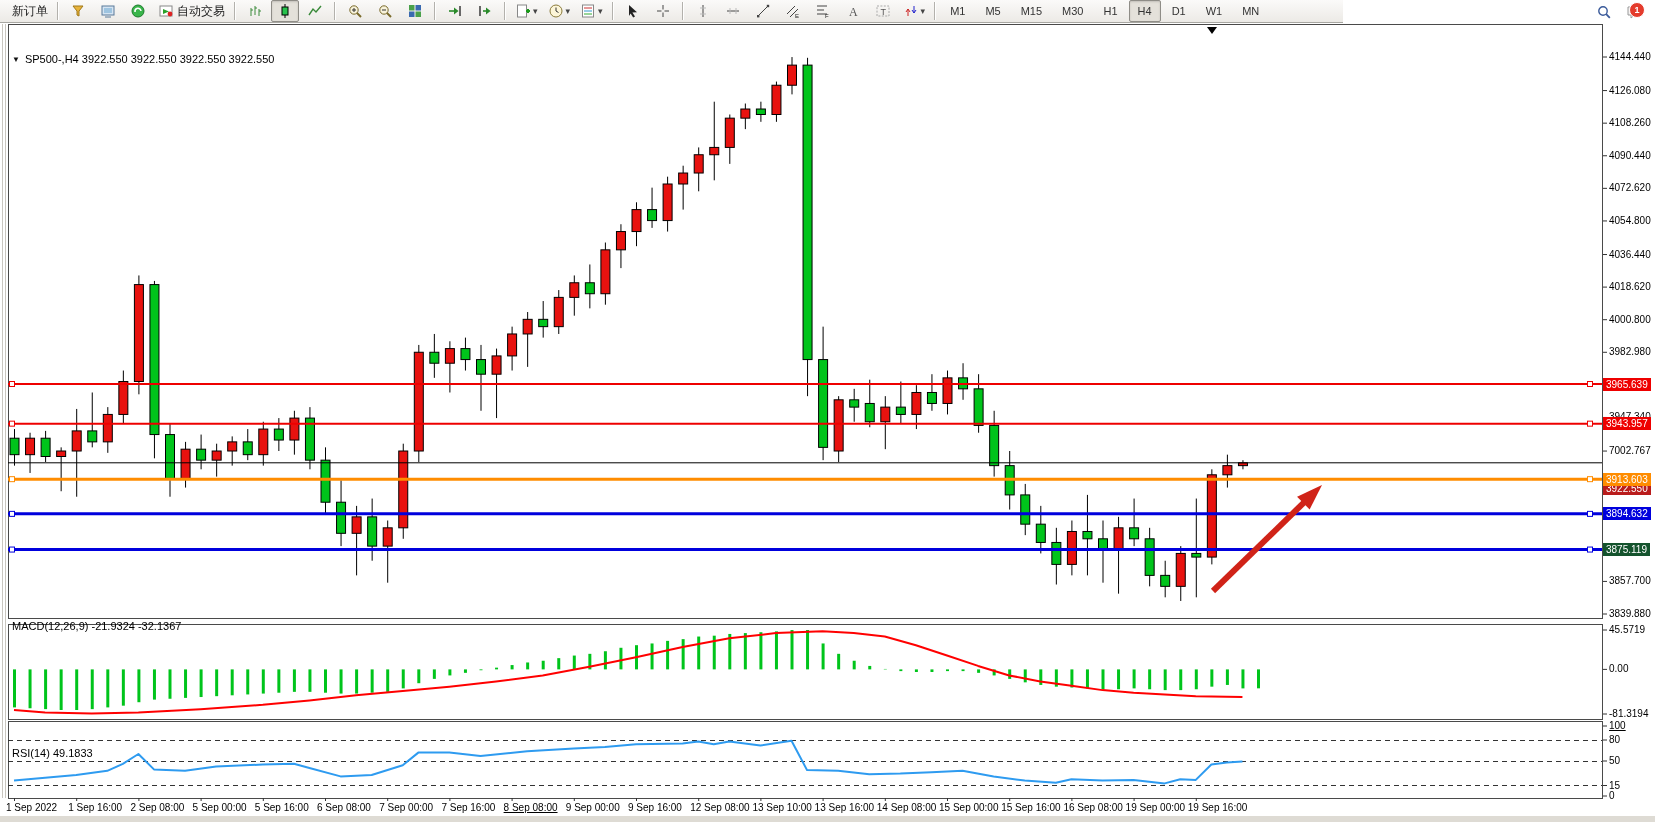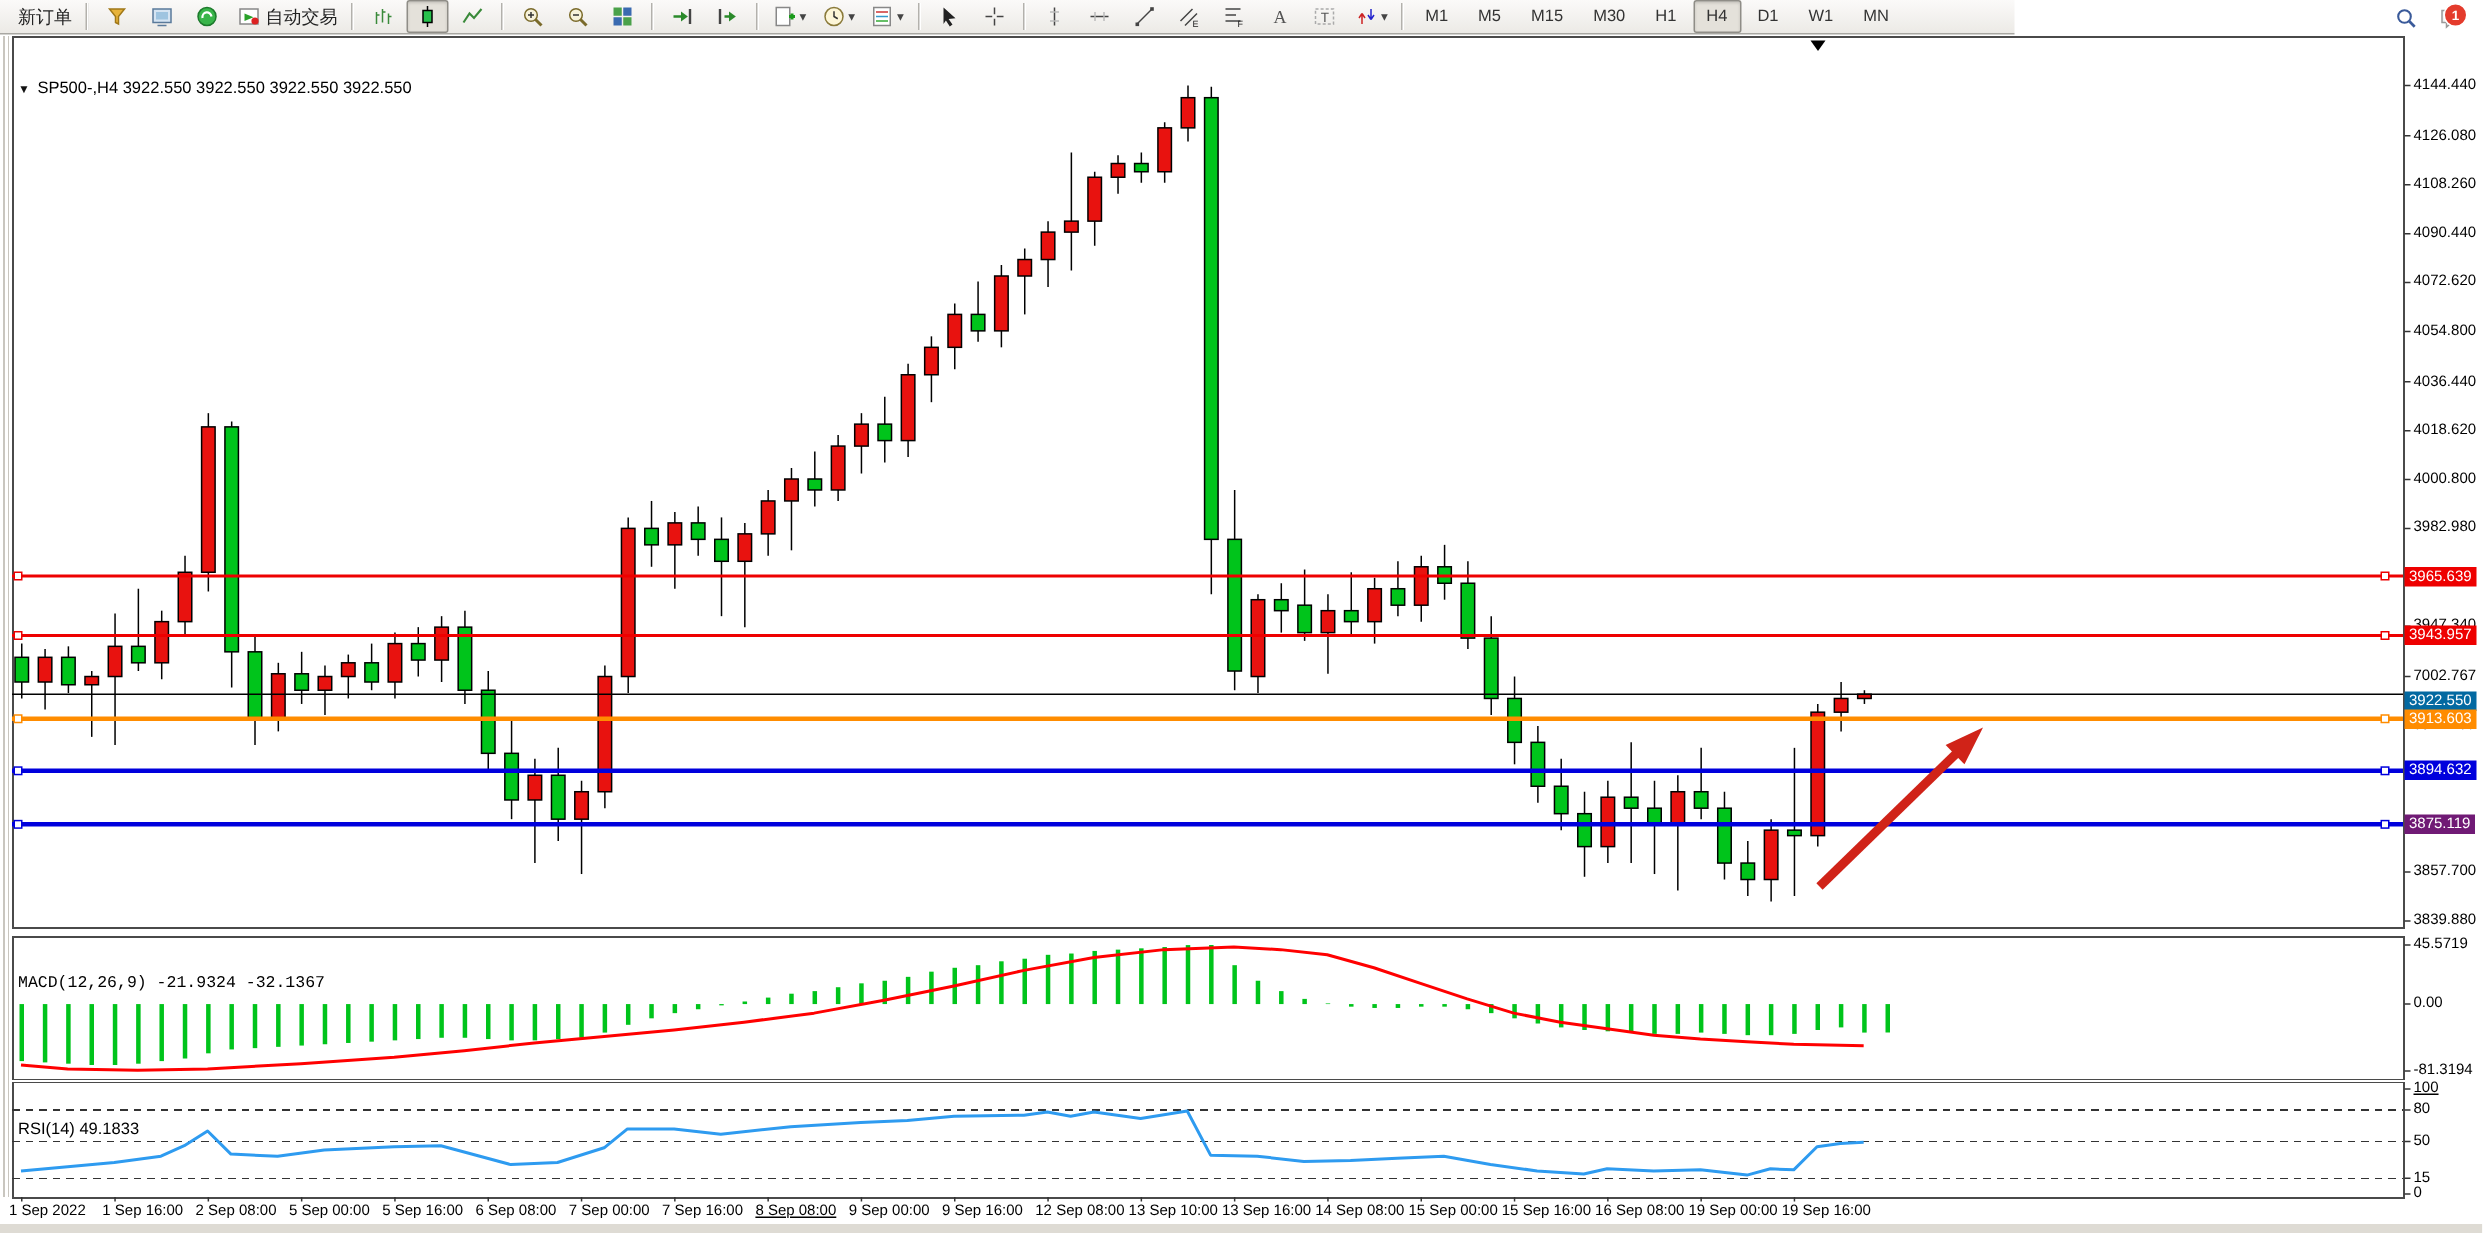--- a/index.html
+++ b/index.html
@@ -632,21 +632,21 @@
           <line x1="1134.1000000000001" y1="798" x2="1134.1000000000001" y2="801" stroke="#333"></line>
           <line x1="1196.3" y1="798" x2="1196.3" y2="801" stroke="#333"></line>
         </g>
       </svg>
 
     <div id="chart-title">
       <span class="tri">▼</span>
       <span>SP500-,H4  3922.550 3922.550 3922.550 3922.550</span>
     </div>
 
-    <div class="panel-label" style="left:12px;top:626px;font-family:Liberation Mono, monospace;">MACD(12,26,9) -21.9324 -32.1367</div>
+    <div class="panel-label" style="left:12px;top:596px;">MACD(12,26,9) -21.9324 -32.1367</div>
     <div class="panel-label" style="left:12px;top:723px;">RSI(14) 49.1833</div>
 
     <div id="price-axis"></div>
     <div id="time-axis"></div>
 
     <div class="splitter" style="top:618px;"></div>
     <div class="splitter" style="top:717px;"></div>
     <div id="bottom-strip"></div>
   <div class="axis-label" style="left: 1609px; top: 27px;">4144.440</div>
       <div class="axis-label" style="left: 1609px; top: 60.578px;">4126.080</div>
@@ -687,18 +687,18 @@
       <div class="time-label" style="left: 752.4px; top: 778px;">13 Sep 10:00</div>
       <div class="time-label" style="left: 814.6px; top: 778px;">13 Sep 16:00</div>
       <div class="time-label" style="left: 876.8px; top: 778px;">14 Sep 08:00</div>
       <div class="time-label" style="left: 939px; top: 778px;">15 Sep 00:00</div>
       <div class="time-label" style="left: 1001.2px; top: 778px;">15 Sep 16:00</div>
       <div class="time-label" style="left: 1063.4px; top: 778px;">16 Sep 08:00</div>
       <div class="time-label" style="left: 1125.6px; top: 778px;">19 Sep 00:00</div>
       <div class="time-label" style="left: 1187.8px; top: 778px;">19 Sep 16:00</div>
       <div class="badge" style="left: 1603px; top: 353.503px; background: rgb(238, 0, 0);">3965.639</div>
       <div class="badge" style="left: 1603px; top: 393.157px; background: rgb(238, 0, 0);">3943.957</div>
-      <div class="badge" style="left: 1603px; top: 437px; background: #0369a1;">3922.550</div>
+      <div class="badge" style="left: 1603px; top: 458px; background: #b91c1c;">3922.550</div>
       <div class="badge" style="left: 1603px; top: 448.67px; background: rgb(255, 140, 0);">3913.603</div>
       <div class="badge" style="left: 1603px; top: 483.366px; background: rgb(0, 0, 221);">3894.632</div>
-      <div class="badge" style="left: 1603px; top: 519.053px; background: #701a75;">3875.119</div>
+      <div class="badge" style="left: 1603px; top: 519.053px; background: #14532d;">3875.119</div>
     </div>
 </div>
 
 </body></html>

